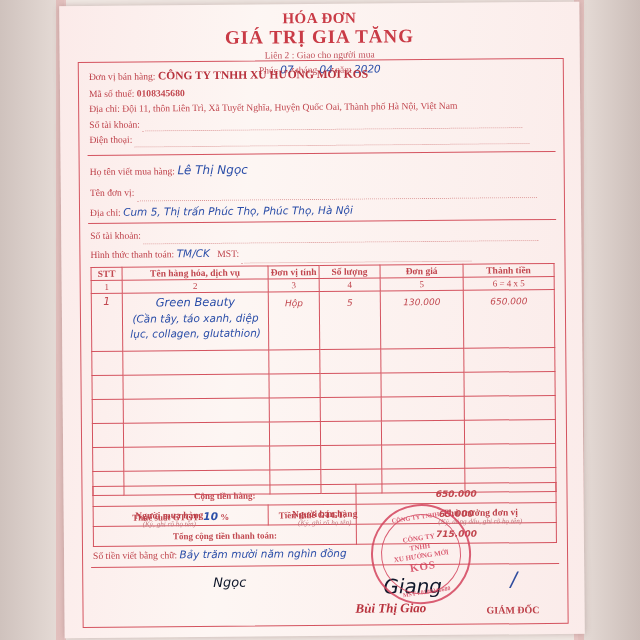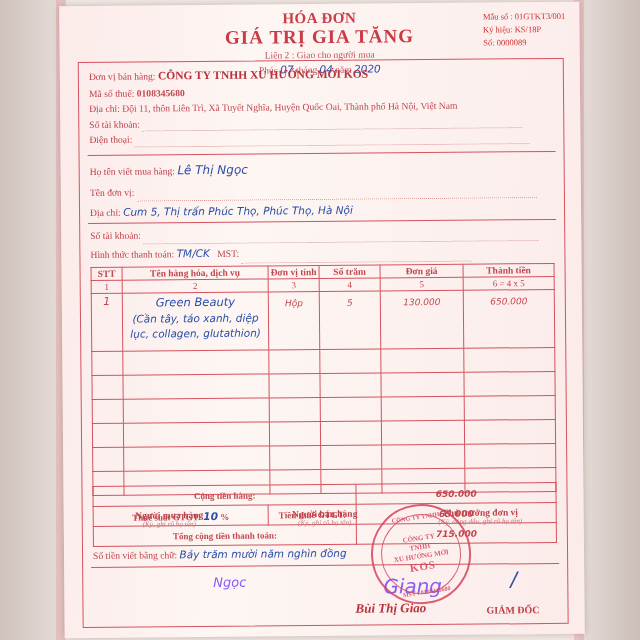--- a/index.html
+++ b/index.html
@@ -82,21 +82,21 @@
     border:2.2px solid #d4455e;color:#d4455e;opacity:.85;
     transform:rotate(-8deg);
     display:flex;align-items:center;justify-content:center;flex-direction:column;
     font-size:7px;text-align:center;line-height:1.25;font-weight:bold;
   }
   .stamp .inn{width:78px;height:78px;border-radius:50%;border:1px solid #d4455e;display:flex;align-items:center;justify-content:center;flex-direction:column;}
   .stamp .kos{font-size:11px;letter-spacing:1px;}
   .stamp .top{position:absolute;top:7px;left:0;right:0;font-size:6.2px;}
   .stamp .bot{position:absolute;bottom:6px;left:0;right:0;font-size:6px;}
 
-  .sigscript{font-family:"DejaVu Sans",sans-serif;font-style:italic;color:#8b5cf6;}
+  .sigscript{font-family:"DejaVu Sans",sans-serif;font-style:italic;color:#0f172a;}
   .buyersign{position:absolute;left:120px;bottom:30px;font-size:13px;}
   .sellersign{position:absolute;left:290px;bottom:20px;font-size:20px;}
   .sellername2{position:absolute;left:262px;bottom:2px;font-size:13px;color:#b8323d;font-weight:bold;font-family:"Liberation Serif",serif;font-style:italic;}
   .dirlabel{position:absolute;right:18px;bottom:2px;font-size:10px;font-weight:bold;color:#bd3f48;}
   .dirsign{position:absolute;right:40px;bottom:26px;font-size:20px;color:#2f4c9e;}
 </style>
 </head>
 <body>
 
 <div class="page">
@@ -114,28 +114,20 @@
       <div class="h4">
         <span>Phúc</span>
         <span class="hand">07</span>
         <span>tháng</span>
         <span class="hand">04</span>
         <span>năm</span>
         <span class="hand">2020</span>
       </div>
     </div>
 
-    <div class="meta">
-      <div>Mẫu số : 01GTKT3/001</div>
-      <div>Ký hiệu: KS/18P</div>
-      <div>
-        <span>Số:</span>
-        <span class="num">0000089</span>
-      </div>
-    </div>
 
     <div class="frame">
       <div class="inner">
 
         <div class="block" style="top:4px;">
           <div class="row">
             <span class="lbl">Đơn vị bán hàng:</span>
             <span class="sellername">CÔNG TY TNHH XU HƯỚNG MỚI KOS</span>
           </div>
           <div class="row">
@@ -187,21 +179,21 @@
             <span class="fill" style="width:230px"></span>
           </div>
         </div>
 
         <table class="inv" style="top:204px;">
           <tbody>
               <tr>
             <th style="width:26px">STT</th>
             <th>Tên hàng hóa, dịch vụ</th>
             <th style="width:46px">Đơn vị tính</th>
-            <th style="width:56px">Số trăm</th>
+            <th style="width:56px">Số lượng</th>
             <th style="width:78px">Đơn giá</th>
             <th style="width:86px">Thành tiền</th>
           </tr>
           <tr class="numrow">
             <td>1</td>
             <td>2</td>
             <td>3</td>
             <td>4</td>
             <td>5</td>
             <td>6 = 4 x 5</td>

